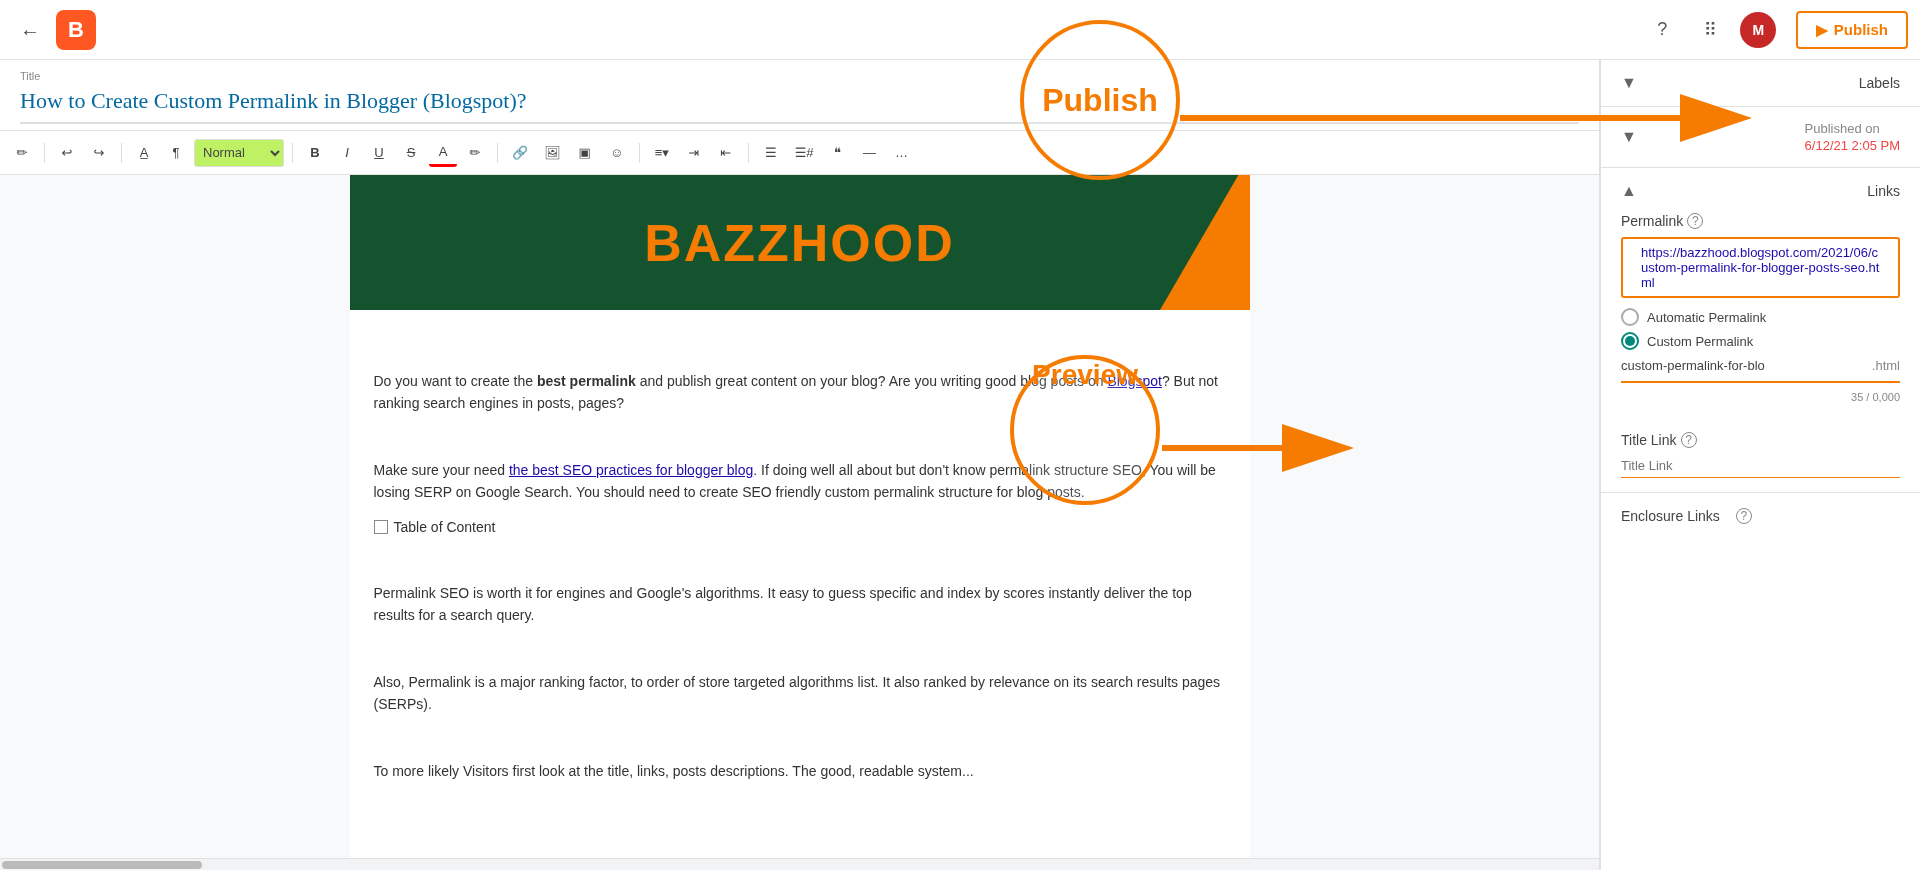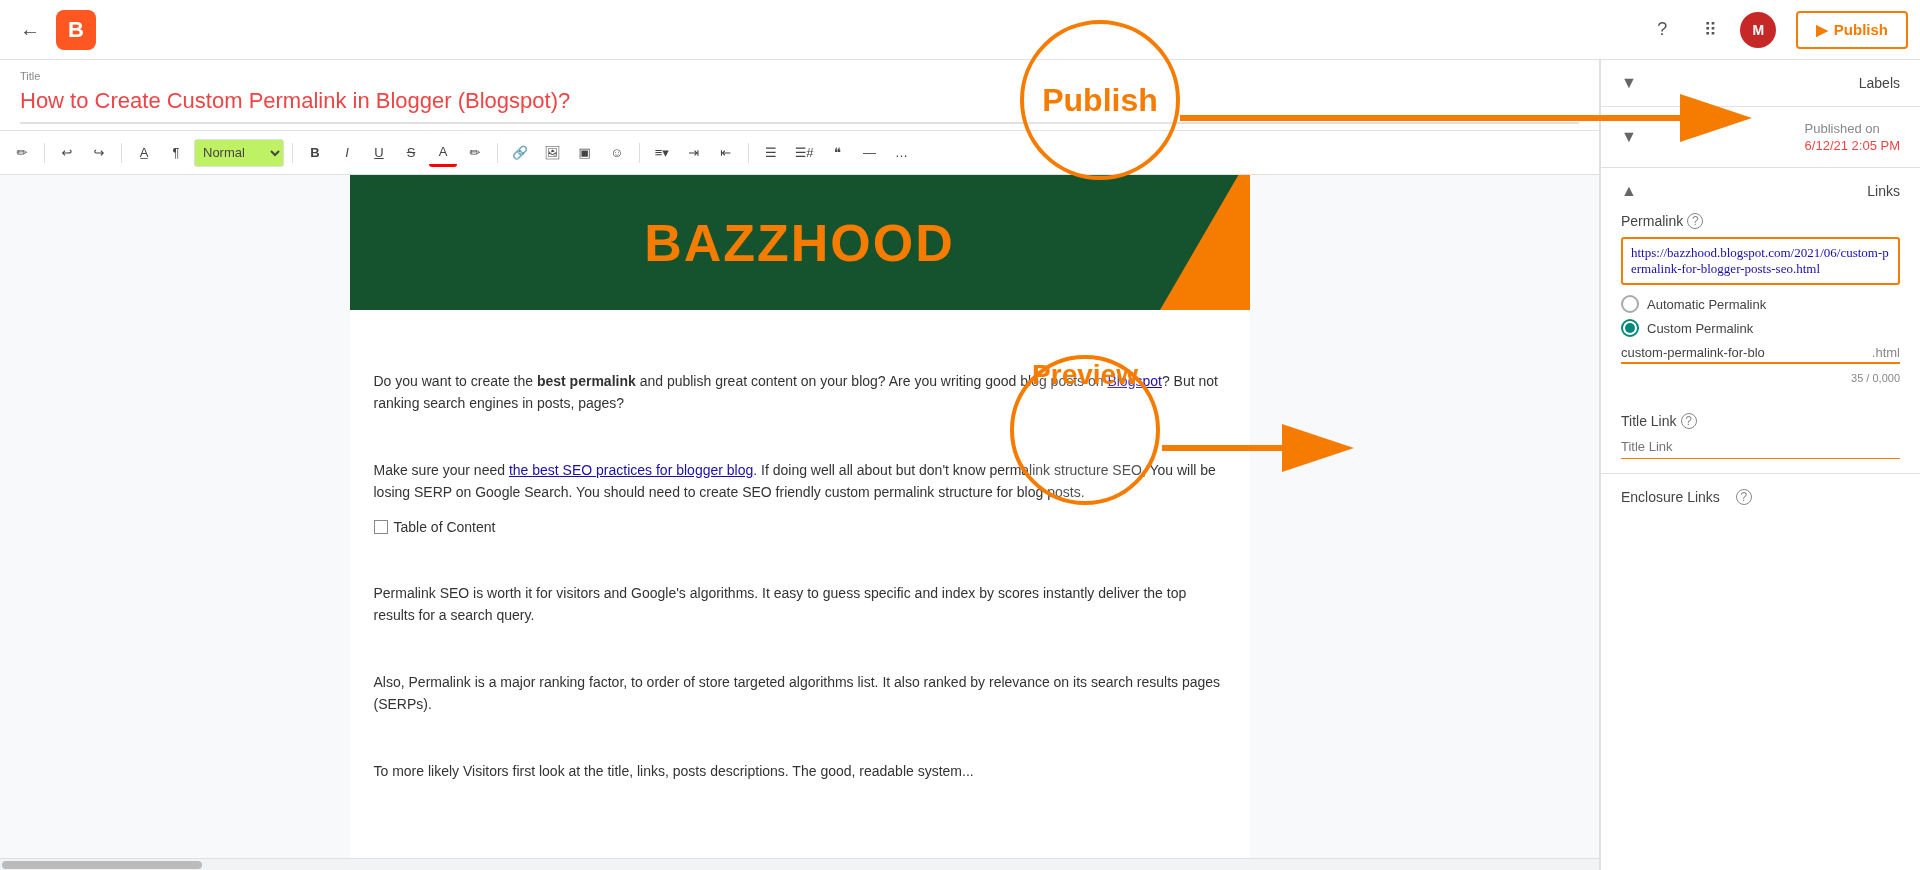--- a/index.html
+++ b/index.html
@@ -80,22 +80,22 @@
       border-bottom: 1px solid #e0e0e0;
     }
     .title-label {
       font-size: 11px; color: #888; margin-bottom: 2px;
     }
     .title-input {
       width: 100%;
       border: none;
       outline: none;
       font-size: 22px;
-      color: #ef4444;
-      font-family: Liberation Sans, sans-serif;
+      color: #0369a1;
+      font-family: Liberation Serif, serif;
       padding: 4px 0;
     }
     .title-underline {
       height: 2px; background: #e0e0e0; margin-top: 4px;
     }
 
     
     .toolbar {
       display: flex; align-items: center;
       padding: 4px 8px;
@@ -250,27 +250,26 @@
       width: 16px; height: 16px;
       border: 1px solid #888;
       border-radius: 50%;
       display: flex; align-items: center; justify-content: center;
       cursor: pointer; margin-top: 1px;
     }
 
     .permalink-box {
       border: 2px solid #f57c00;
       border-radius: 3px;
-      padding: 6px 8px;
+      padding: 6px 18px;
       font-size: 13px;
       color: #1a0dab;
       word-break: break-all;
       margin-bottom: 10px;
       background: #fff;
-      font-family: Liberation Serif, serif;
     }
 
     .radio-row {
       display: flex; align-items: center; gap: 8px;
       margin-bottom: 6px; font-size: 13px; color: #444;
     }
     .radio-outer {
       width: 18px; height: 18px;
       border-radius: 50%;
       border: 2px solid #aaa;
@@ -283,21 +282,21 @@
     .radio-inner {
       width: 10px; height: 10px;
       border-radius: 50%;
       background: #00897b;
     }
 
     .custom-permalink-input {
       display: flex; align-items: center;
       border-bottom: 2px solid #f57c00;
       margin: 8px 0;
-      padding-bottom: 2px;
+      padding-bottom: 8px;
       justify-content: center;
     }
     .custom-permalink-value {
       font-size: 13px; color: #444; flex: 1; outline: none; border: none;
       font-family: Arial, sans-serif;
     }
     .html-suffix { font-size: 13px; color: #888; }
     .char-count { font-size: 11px; color: #888; text-align: right; margin-top: 2px; }
 
     .title-link-section { padding: 14px 20px; border-bottom: 1px solid #e0e0e0; }
@@ -466,21 +465,21 @@
             Do you want to create the <strong>best permalink</strong> and publish great content on your blog? Are you writing good blog posts on <a href="#">Blogspot</a>? But not ranking search engines in posts, pages?
           </p>
           <p>
             Make sure your need <a href="#">the best SEO practices for blogger blog</a>. If doing well all about but don't know permalink structure SEO, You will be losing SERP on Google Search. You should need to create SEO friendly custom permalink structure for blog posts.
           </p>
           <div class="toc-item">
             <div class="toc-checkbox"></div>
             <span>Table of Content</span>
           </div>
           <p>
-            Permalink SEO is worth it for visitors and Google's algorithms. It easy to guess specific and index by scores instantly deliver the top results for a search query.
+            Permalink SEO is worth it for engines and Google's algorithms. It easy to guess specific and index by scores instantly deliver the top results for a search query.
           </p>
           <p>
             Also, Permalink is a major ranking factor, to order of store targeted algorithms list. It also ranked by relevance on its search results pages (SERPs).
           </p>
           <p>
             To more likely Visitors first look at the title, links, posts descriptions. The good, readable system...
           </p>
         </div>
       </div>
     </div>

